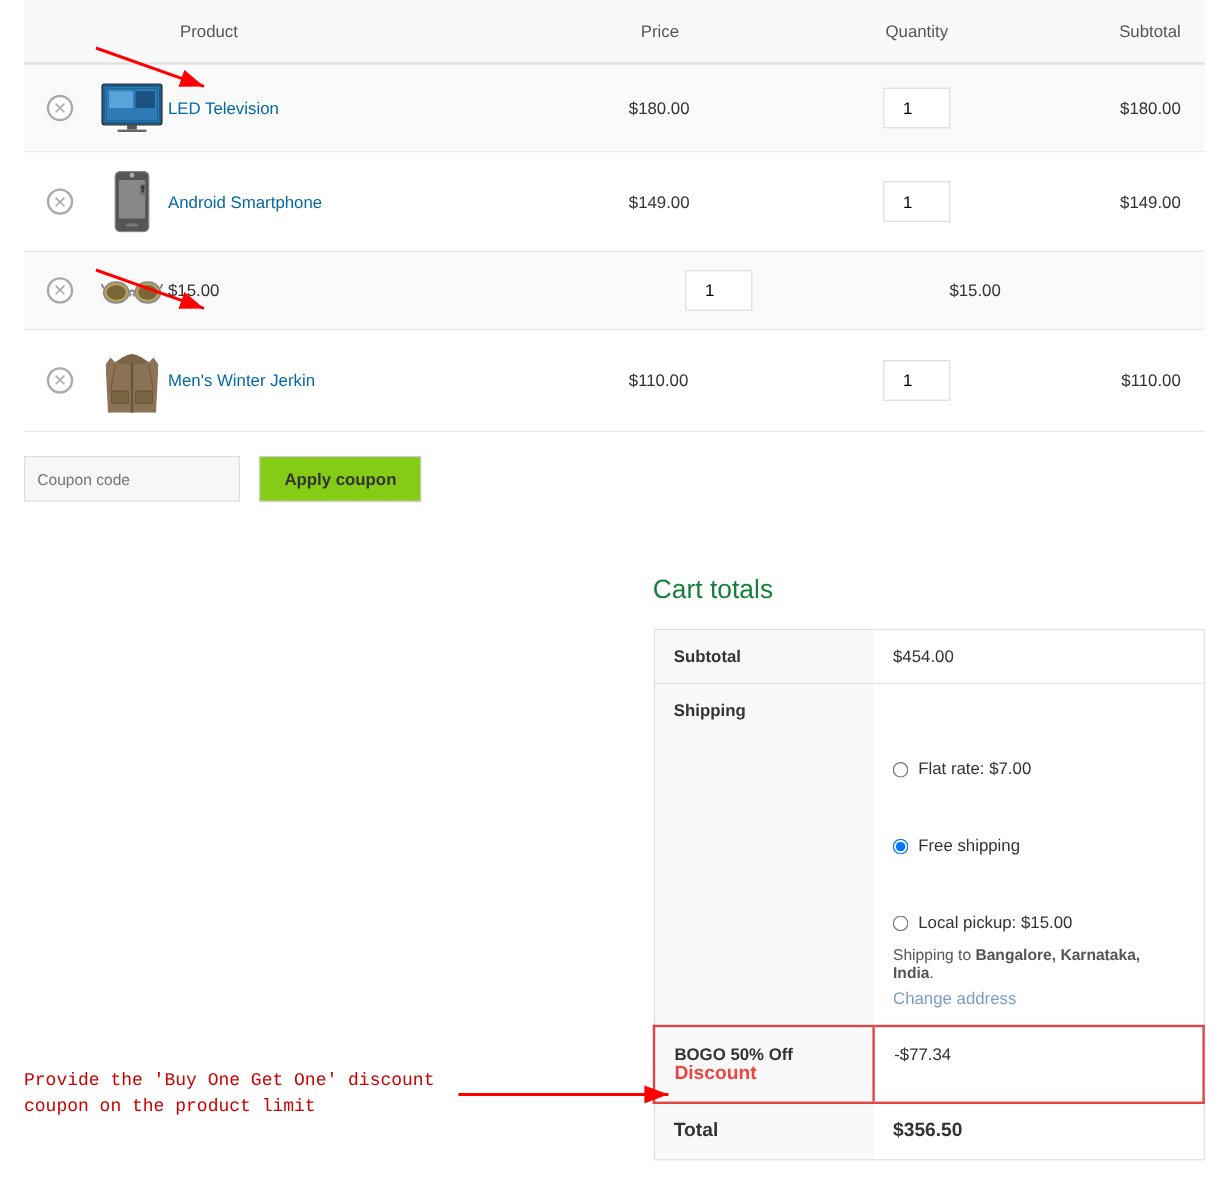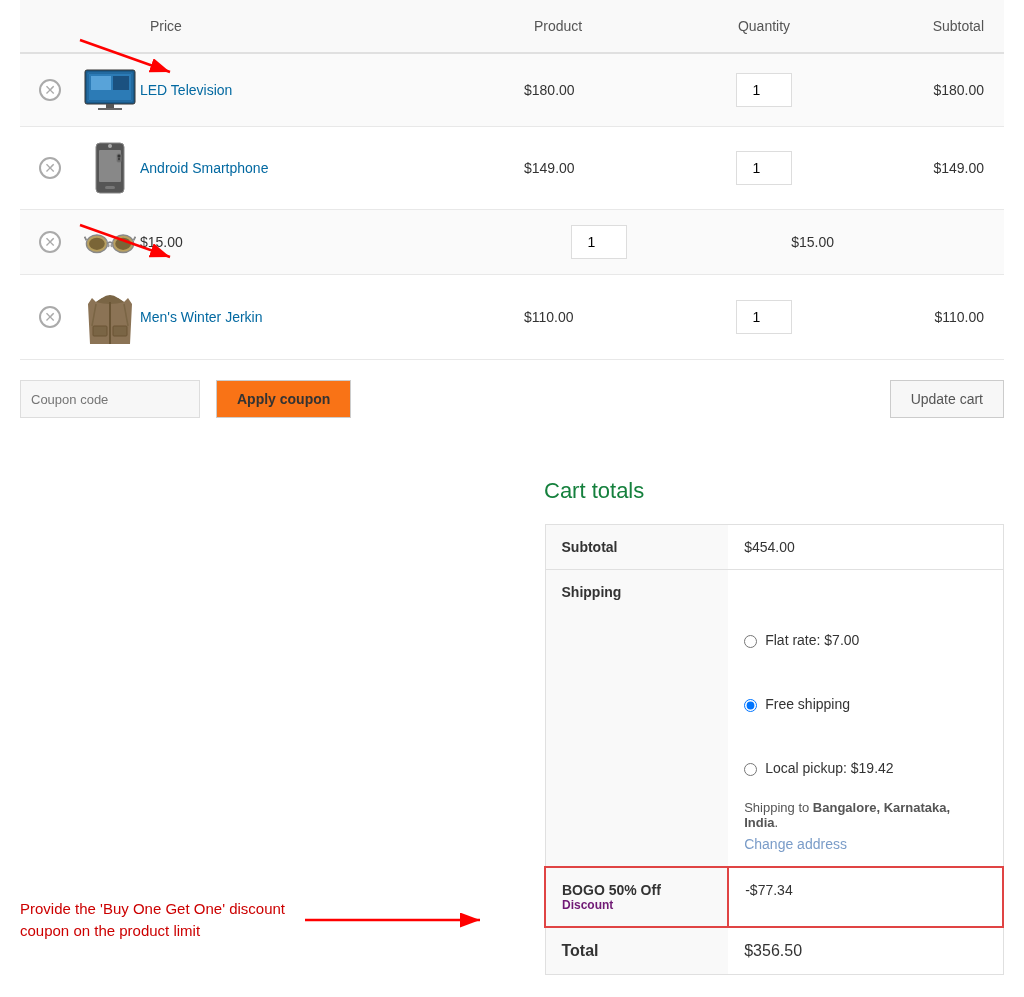--- a/index.html
+++ b/index.html
@@ -73,21 +73,21 @@
       width: 180px;
       border: 1px solid #ddd;
       padding: 0 10px;
       font-size: 13px;
       background: #f7f7f7;
       outline: none;
     }
     .apply-coupon-btn {
       height: 38px;
       padding: 0 20px;
-      background: #f97316;
+      background: #84cc16;
       border: 1px solid #ccc;
       cursor: pointer;
       font-size: 14px;
       font-weight: bold;
       color: #333;
     }
     .update-cart-btn {
       margin-left: auto;
       height: 38px;
       padding: 0 20px;
@@ -134,44 +134,44 @@
     }
 
     
     .shipping-option {
       display: flex; align-items: flex-end; gap: 8px;
       margin-bottom: 6px;
       margin-top: 48px;
     }
     .shipping-option input[type="radio"] { margin: 0; }
     .shipping-to {
-      margin-top: 24px;
+      margin-top: 12px;
       font-size: 13px;
       color: #555;
     }
     .change-address-link {
       color: #7a9cc8;
       text-decoration: none;
       display: block;
       margin-top: 6px;
     }
 
     
     .bogo-row td:last-child {
       border: 2px solid #e04444 !important;
     }
     .bogo-row td:first-child {
       border-left: 2px solid #e04444 !important;
       border-top: 2px solid #e04444 !important;
       border-bottom: 2px solid #e04444 !important;
     }
 
-    .discount-label { font-size: 12px; color: #701a75; }
-
-    .total-row td { font-weight: normal; font-size: 16px; }
+    .discount-label { font-size: 16px; color: #ef4444; }
+
+    .total-row td { font-weight: bold; font-size: 16px; }
     .bogo-note {
       color: #cc0000;
       font-size: 15px;
       line-height: 1.5;
       max-width: 380px;
     }
 
     .main-content {
       position: relative;
     }
@@ -190,22 +190,22 @@
   </style>
 </head>
 <body>
 
 <div class="page-wrapper">
   <div class="main-content" style="position:relative;">
 
     <div class="cart-table-header">
       <span></span>
       <span></span>
+      <span>Product</span>
       <span>Price</span>
-      <span>Product</span>
       <span class="col-qty">Quantity</span>
       <span class="col-subtotal">Subtotal</span>
     </div>
 
     <svg style="position:absolute;top:30px;left:50px;pointer-events:none;z-index:10;" width="130" height="60">
       <defs>
         <marker id="arrowhead1" markerWidth="8" markerHeight="6" refX="8" refY="3" orient="auto">
           <polygon points="0 0, 8 3, 0 6" fill="red"></polygon>
         </marker>
       </defs>
@@ -330,21 +330,20 @@
       <div class="price-cell">$110.00</div>
       <div style="display:flex;justify-content:center;">
         <input type="number" class="qty-input" value="1" min="1" style="">
       </div>
       <div class="subtotal-cell">$110.00</div>
     </div>
 
     <div class="coupon-row">
       <input type="text" class="coupon-input" placeholder="Coupon code" style="">
       <button class="apply-coupon-btn">Apply coupon</button>
-      <button class="update-cart-btn">Update cart</button>
     </div>
 
     <div class="cart-totals-section">
       <div class="cart-totals">
         <h2 class="cart-totals-title">Cart totals</h2>
 
         <table class="totals-table">
           <tbody>
 
             <tr>
@@ -358,21 +357,21 @@
                 <div class="shipping-option">
                   <input type="radio" name="shipping" id="flat" style="">
                   <label for="flat">Flat rate: $7.00</label>
                 </div>
                 <div class="shipping-option">
                   <input type="radio" name="shipping" id="free" checked="" style="">
                   <label for="free">Free shipping</label>
                 </div>
                 <div class="shipping-option">
                   <input type="radio" name="shipping" id="pickup" style="">
-                  <label for="pickup">Local pickup: $19.42</label>
+                  <label for="pickup">Local pickup: $15.00</label>
                 </div>
                 <div class="shipping-to">
                   <span>Shipping to </span><strong>Bangalore, Karnataka, India</strong>.
                 </div>
                 <a href="#" class="change-address-link">Change address</a>
               </td>
             </tr>
 
             <tr class="bogo-row">
               <td>
@@ -384,21 +383,21 @@
 
             <tr class="total-row">
               <td>Total</td>
               <td>$356.50</td>
             </tr>
           </tbody>
         </table>
       </div>
     </div>
 
-    <div style="position:relative; margin-top:-120px; margin-bottom:80px;">
+    <div style="position:relative; margin-top:-120px; margin-bottom:80px;font-family:Liberation Mono, monospace;">
       <div style="display:flex; align-items:center; gap:0;">
         <div class="bogo-note">
           <span>Provide the 'Buy One Get One' discount</span><br>
           <span>coupon on the product limit</span>
         </div>
 
         <svg width="200" height="50" style="margin-left:10px;">
           <defs>
             <marker id="arrowhead3" markerWidth="8" markerHeight="6" refX="8" refY="3" orient="auto">
               <polygon points="0 0, 8 3, 0 6" fill="red"></polygon>

